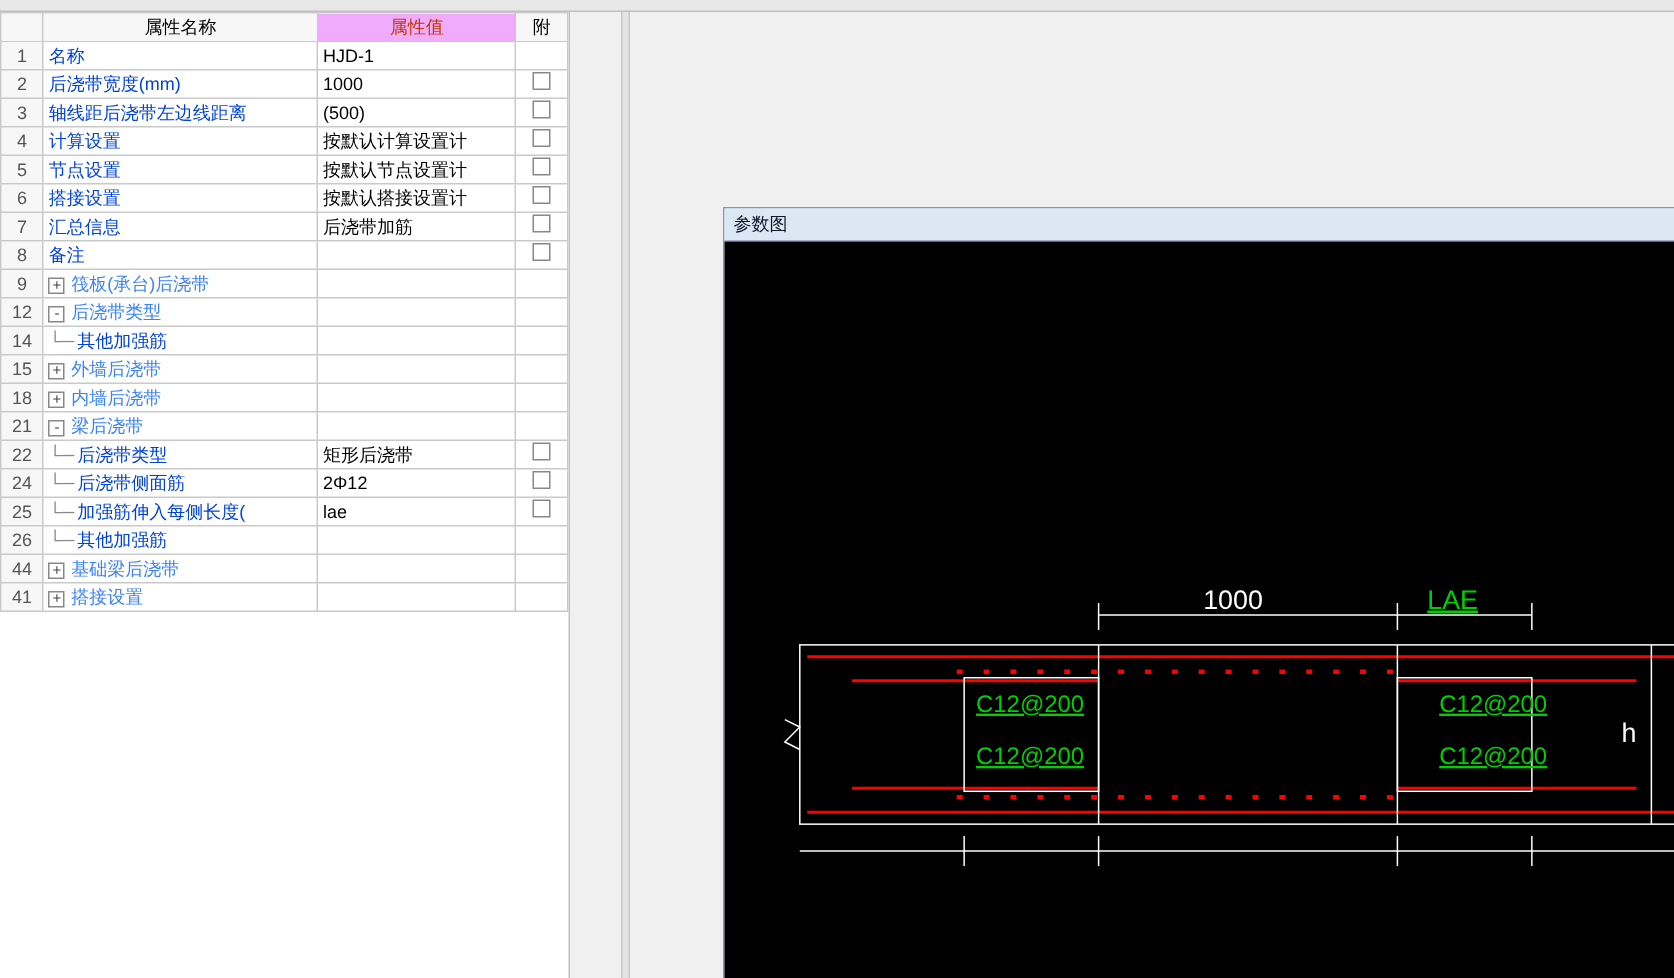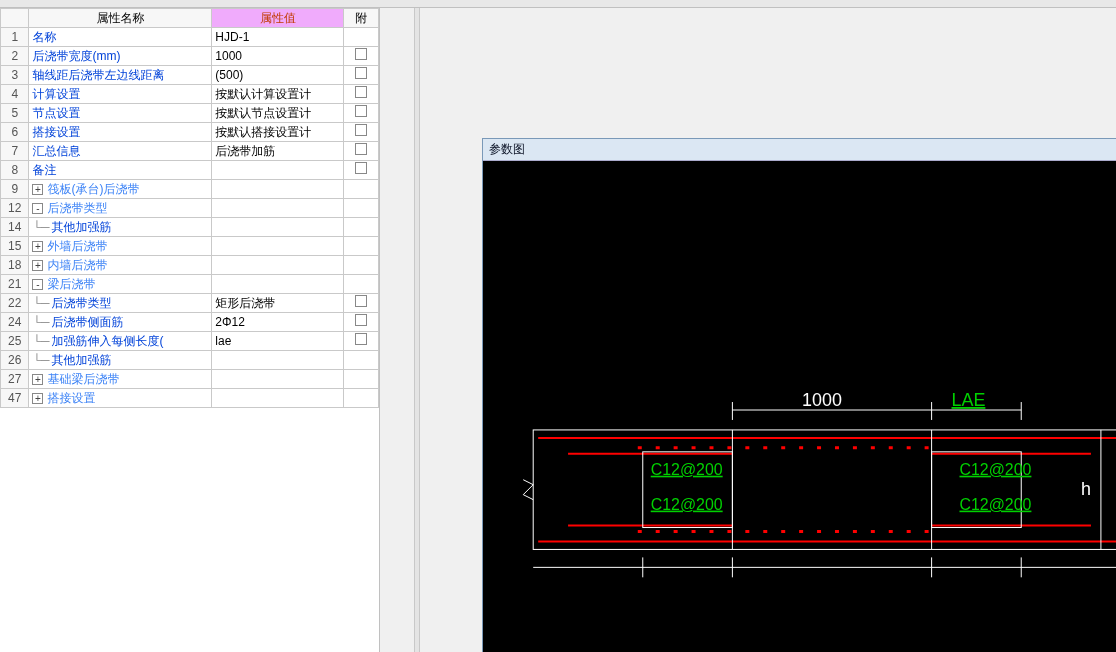--- a/index.html
+++ b/index.html
@@ -246,27 +246,27 @@
             <td class="col-val"><span>lae</span></td>
             <td class="col-chk"><span class="chkbox"></span></td>
           </tr>
           <tr>
             <td class="col-num">26</td>
             <td class="col-name"><span class="tree-pipe">└─</span><span class="blue">其他加强筋</span></td>
             <td class="col-val"><span></span></td>
             <td class="col-chk"></td>
           </tr>
           <tr>
-            <td class="col-num">27</td>
+            <td class="col-num">44</td>
             <td class="col-name"><span class="tree-toggle">+</span><span class="gray">基础梁后浇带</span></td>
             <td class="col-val"><span></span></td>
             <td class="col-chk"></td>
           </tr>
           <tr>
-            <td class="col-num">47</td>
+            <td class="col-num">41</td>
             <td class="col-name"><span class="tree-toggle">+</span><span class="gray">搭接设置</span></td>
             <td class="col-val"><span></span></td>
             <td class="col-chk"></td>
           </tr>
         </tbody>
     </table>
   </div>
 
   <div class="splitter"></div>
 

